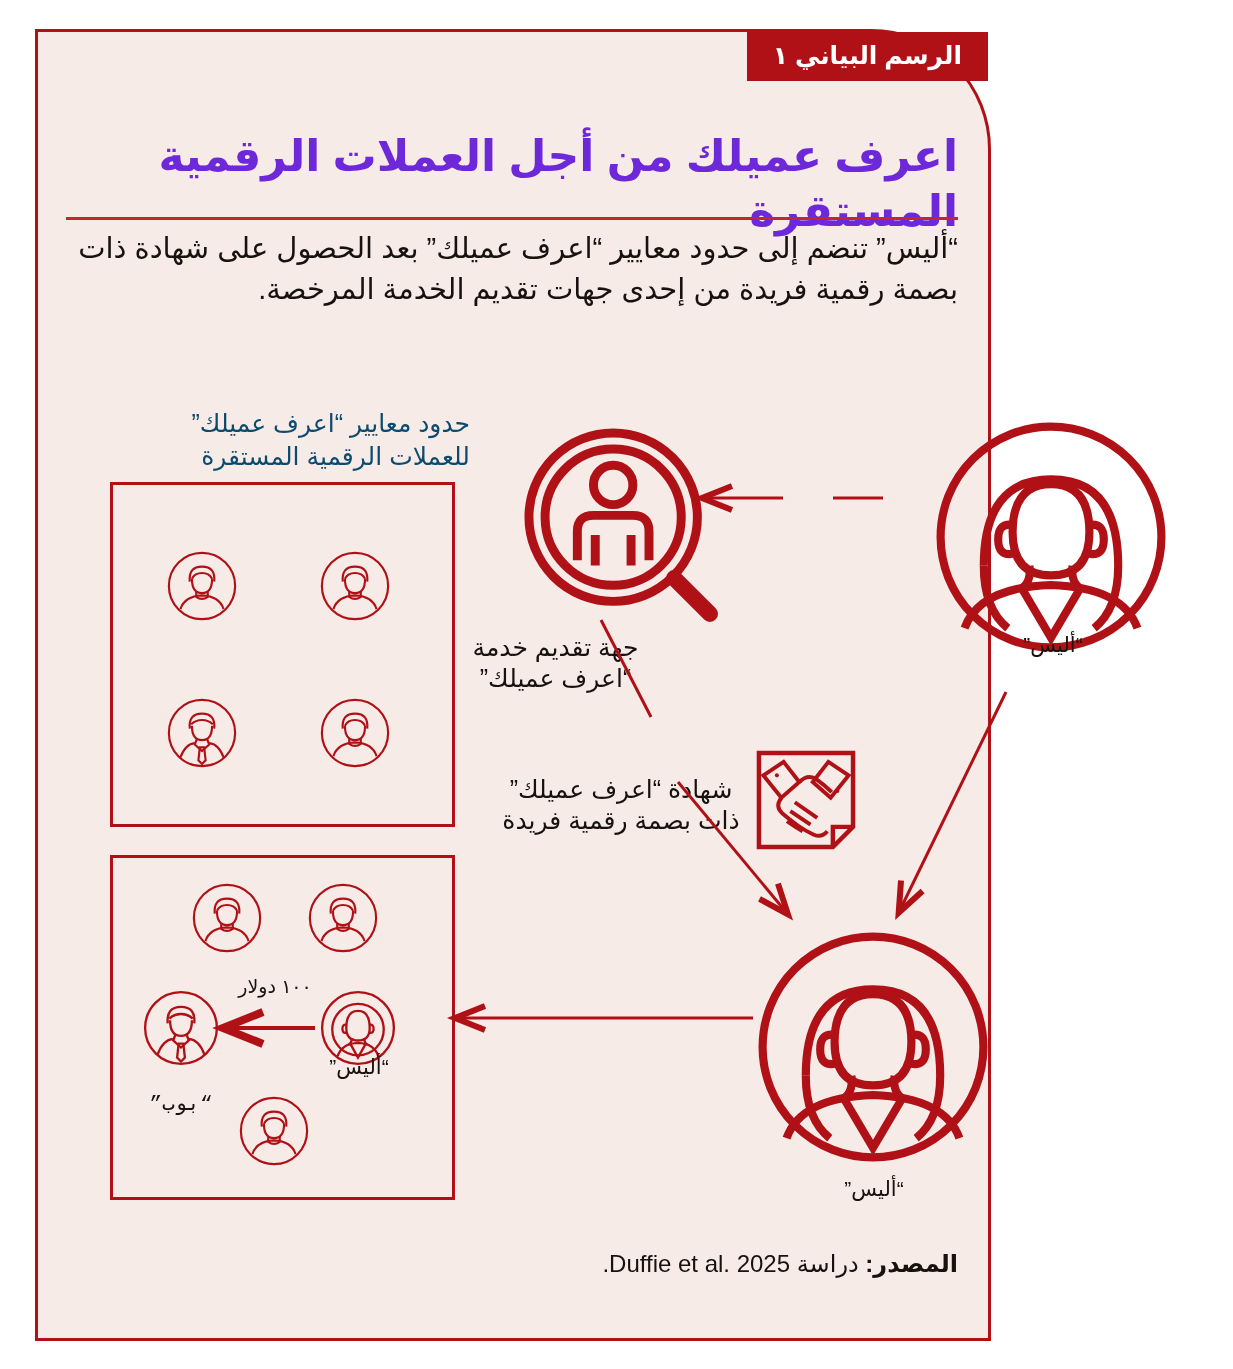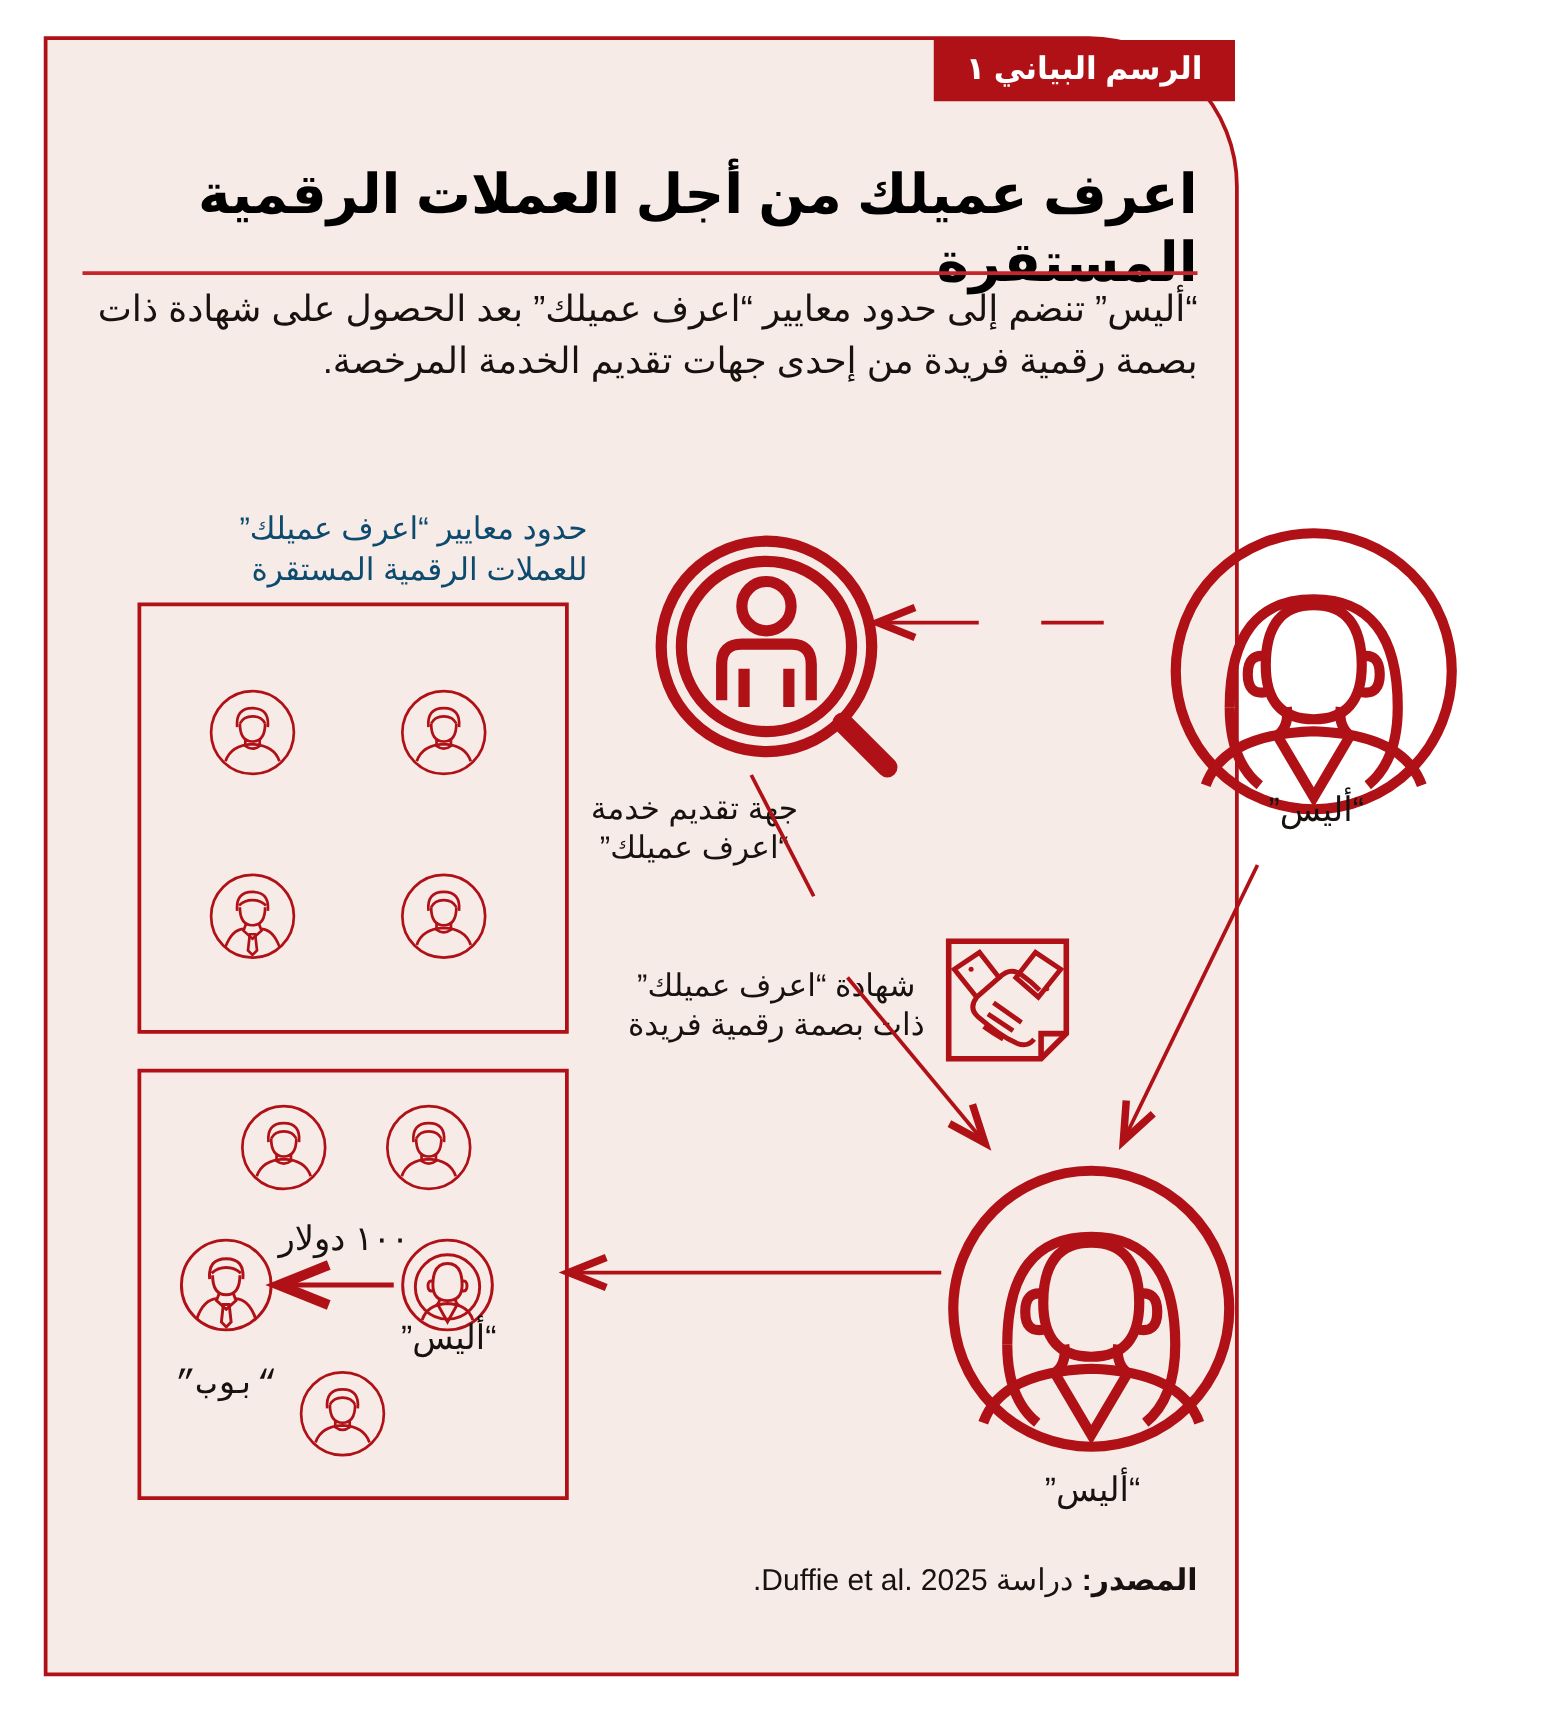--- a/index.html
+++ b/index.html
@@ -51,21 +51,21 @@
   }
 
   
   .title {
     position: absolute;
     right: 30px;
     left: 30px;
     top: 96px;
     font-size: 44px;
     font-weight: bold;
-    color: #000000;
+    color: #6d28d9;
     text-align: right;
     line-height: 1.25;
     letter-spacing: -0.5px;
   }
   .title-rule {
     position: absolute;
     right: 30px;
     left: 28px;
     top: 185px;
     height: 3px;
@@ -107,21 +107,21 @@
   .lbl {
     position: absolute;
     font-size: 25px;
     color: #17120f;
     line-height: 1.25;
     text-align: right;
   }
   .lbl-c { text-align: center; }
   .name-lbl {
     position: absolute;
-    font-size: 27px;
+    font-size: 21px;
     color: #17120f;
     text-align: center;
     line-height: 1.2;
   }
 
   
   .source {
     position: absolute;
     right: 30px;
     top: 1218px;
@@ -243,21 +243,21 @@
       <svg width="72" height="72" viewBox="0 0 100 100">
         <circle cx="50" cy="50" r="46" fill="none" stroke="#b01116" stroke-width="3"></circle>
         <path d="M33 44 q-2 -21 17 -21 q19 0 17 21" fill="none" stroke="#b01116" stroke-width="3"></path>
         <path d="M36 40 q4 -8 14 -8 q10 0 14 8" fill="none" stroke="#b01116" stroke-width="3"></path>
         <path d="M36 40 q0 20 14 20 q14 0 14 -20" fill="none" stroke="#b01116" stroke-width="3"></path>
         <path d="M42 57 l0 8 q8 6 16 0 l0 -8" fill="none" stroke="#b01116" stroke-width="3"></path>
         <path d="M20 82 q6 -18 30 -19 q24 1 30 19" fill="none" stroke="#b01116" stroke-width="3"></path>
       </svg>
     </div>
 
-    <div class="lbl lbl-c" style="left:182px; top:943px; width:110px; font-size:27px;">١٠٠ دولار</div>
+    <div class="lbl lbl-c" style="left:182px; top:943px; width:110px; font-size:19px;">١٠٠ دولار</div>
     <div class="name-lbl" style="left:90px; top:1060px; width:106px;font-family:Liberation Mono, monospace;">“بوب”</div>
     <div class="name-lbl" style="left:266px; top:1022px; width:110px;">“أليس”</div>
 
     <div class="av" style="left:482px; top:392px;">
       <svg width="215" height="215" viewBox="0 0 120 120">
         <circle cx="52" cy="52" r="47" fill="none" stroke="#b01116" stroke-width="5"></circle>
         <circle cx="52" cy="52" r="38" fill="none" stroke="#b01116" stroke-width="5"></circle>
         <circle cx="52" cy="34" r="11" fill="none" stroke="#b01116" stroke-width="5"></circle>
         <path d="M32 76 l0 -16 q0 -9 9 -9 l22 0 q9 0 9 9 l0 16" fill="none" stroke="#b01116" stroke-width="5"></path>
         <path d="M42 62 l0 17 M62 62 l0 17" fill="none" stroke="#b01116" stroke-width="5"></path>

